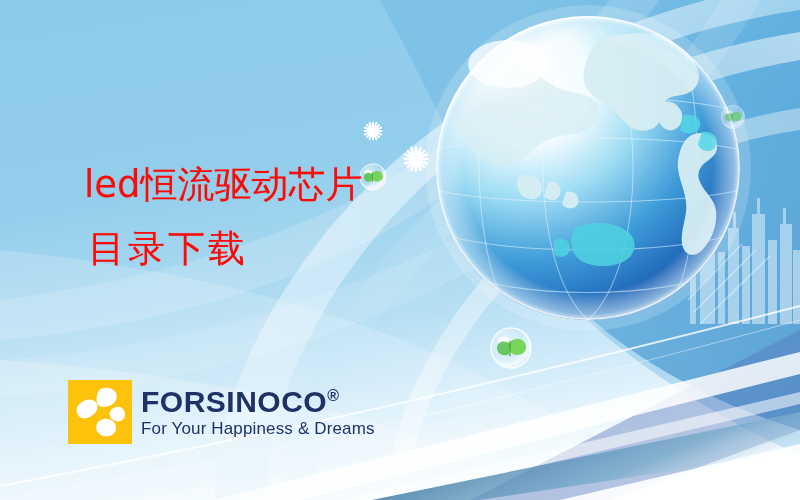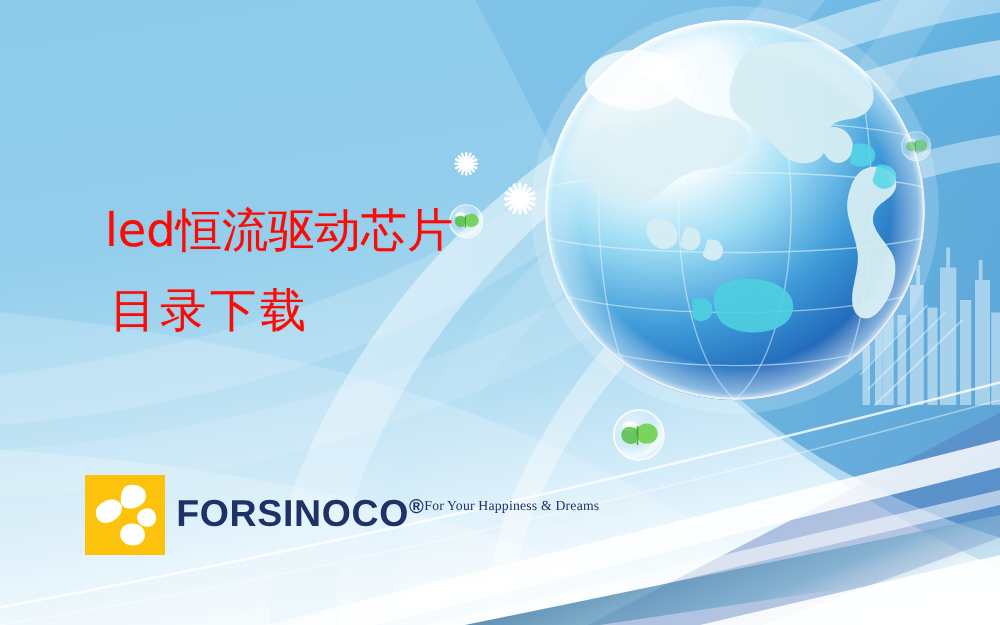--- a/index.html
+++ b/index.html
@@ -30,30 +30,30 @@
   
   #logo {
     position:absolute; left:68px; top:380px; z-index:45;
     display:flex; align-items:center; gap:9px;
   }
   #logo-mark {
     width:64px; height:64px; background:#FDC20C; flex:0 0 auto;
     position:relative;
   }
   #logo-mark svg { display:block; width:64px; height:64px; }
-  #logo-words { display:flex; flex-direction:row; line-height:1; }
+  #logo-words { display:flex; flex-direction:column; line-height:1; }
   #logo-wordmark {
     font-size:30px; font-weight:bold; color:#1E3268;
     letter-spacing:.5px; white-space:nowrap;
     font-family:"Liberation Sans", sans-serif;
   }
   #logo-wordmark .reg { font-size:16px; vertical-align:super; font-weight:bold; }
   #logo-tagline {
-    font-size:11px; color:#1E3268; white-space:nowrap; margin-top:3px;
-    letter-spacing:.15px; font-family:Liberation Serif, serif;
+    font-size:17px; color:#1E3268; white-space:nowrap; margin-top:3px;
+    letter-spacing:.15px; font-family:Liberation Sans, sans-serif;
   }
 </style>
 </head>
 <body>
 
 <div id="banner">
 
   <svg class="layer" viewBox="0 0 800 500" preserveAspectRatio="none" aria-hidden="true">
     <defs>
       <linearGradient id="gBase" x1="0" y1="0" x2="0.25" y2="1">

